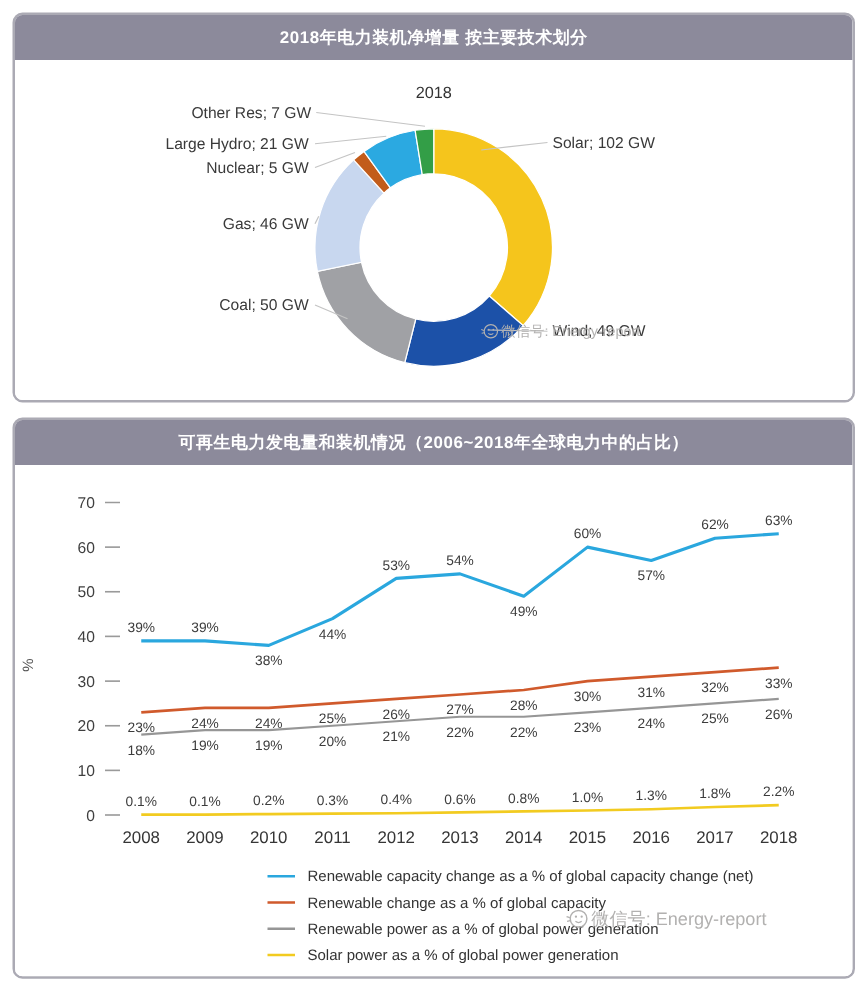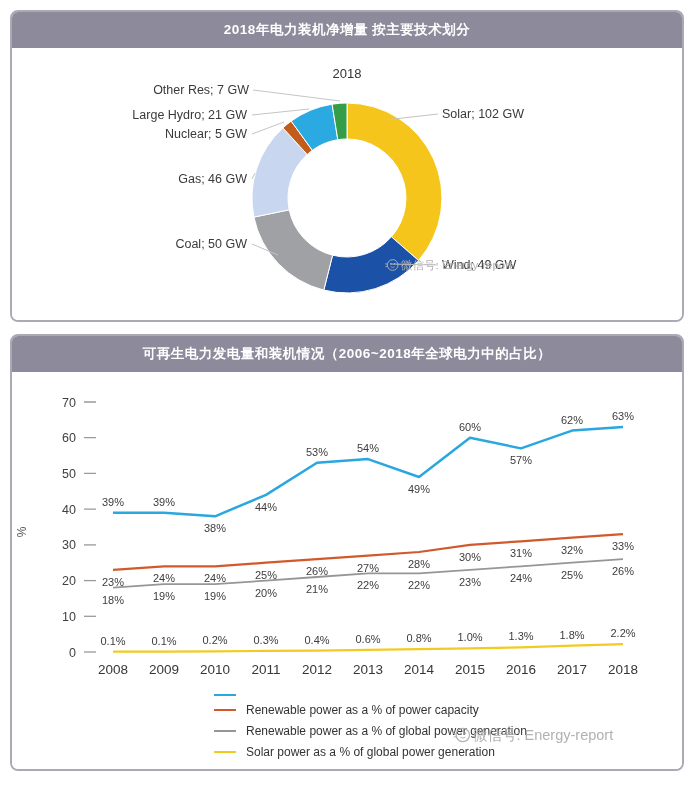--- a/index.html
+++ b/index.html
@@ -177,24 +177,25 @@
           <text x="356" y="270.9" text-anchor="middle" class="pt-label">0.6%</text>
           <text x="407" y="270.1" text-anchor="middle" class="pt-label">0.8%</text>
           <text x="458" y="269.4" text-anchor="middle" class="pt-label">1.0%</text>
           <text x="509" y="268.4" text-anchor="middle" class="pt-label">1.3%</text>
           <text x="560" y="266.6" text-anchor="middle" class="pt-label">1.8%</text>
           <text x="611" y="265.1" text-anchor="middle" class="pt-label">2.2%</text>
         </svg>
       <div class="legend" id="legend">
           <div class="legend-item">
             <span class="legend-dash" style="border-top-color: rgb(42, 167, 222);"></span>
+            <span class="legend-label">Renewable capacity change as a % of global capacity change (net)</span>
           </div>
           <div class="legend-item">
             <span class="legend-dash" style="border-top-color: rgb(208, 90, 44);"></span>
-            <span class="legend-label">Renewable power as a % of power capacity</span>
+            <span class="legend-label">Renewable change as a % of global capacity</span>
           </div>
           <div class="legend-item">
             <span class="legend-dash" style="border-top-color: rgb(150, 150, 150);"></span>
             <span class="legend-label">Renewable power as a % of global power generation</span>
           </div>
           <div class="legend-item">
             <span class="legend-dash" style="border-top-color: rgb(242, 203, 32);"></span>
             <span class="legend-label">Solar power as a % of global power generation</span>
           </div>
         </div>

